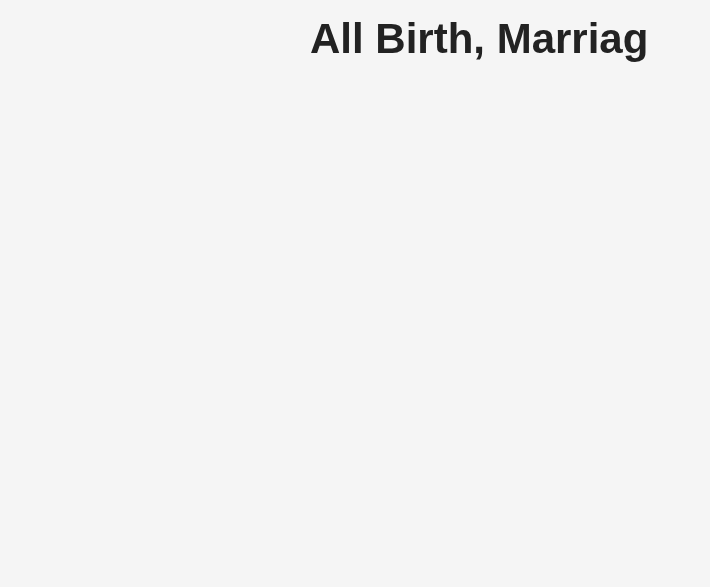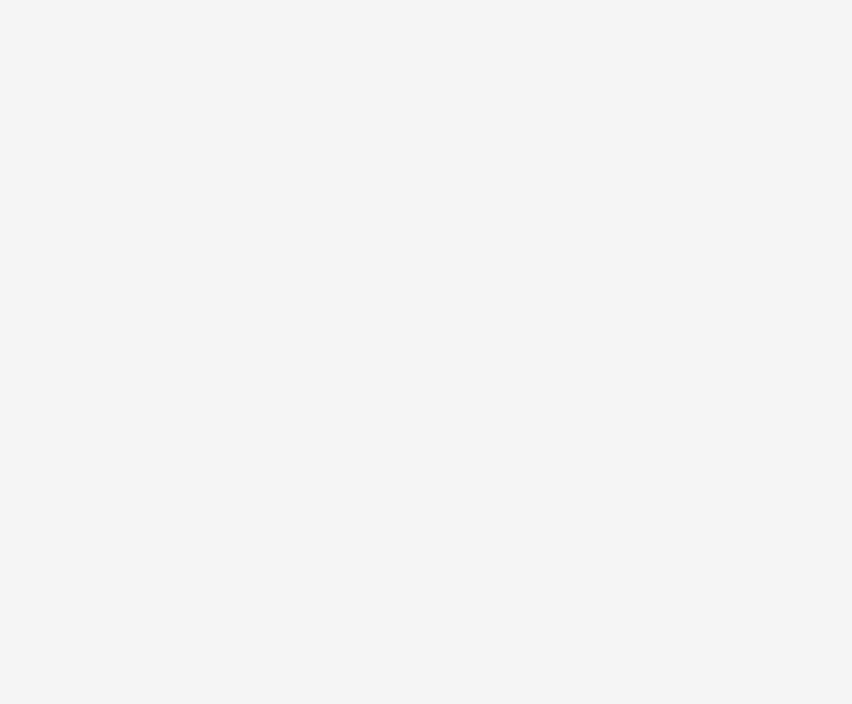--- a/index.html
+++ b/index.html
@@ -40,20 +40,21 @@
   .circle-half{width:34px;height:34px;background:#cfe8f4;border-radius:50%;margin-left:auto;}
   .link2-row{display:flex;align-items:center;gap:10px;margin-top:35px;}
   .doc-icon svg{display:block;}
   .n-link{color:#2a6496;font-size:22px;}
   .de{color:#888;font-size:13px;margin-left:28px;margin-top:4px;letter-spacing:1px;}
 </style>
 </head>
 <body>
 
 <div class="container">
+  <div class="page-title">All Birth, Marriag</div>
 
   <div class="panel filters">
     <h2 class="panel-heading">Search Filters</h2>
 
     <div class="filter-row">
       <span class="label">Mary</span>
       <div class="slider-group">
         <div class="circle">
             <div class="dot-green"></div>
           </div>

